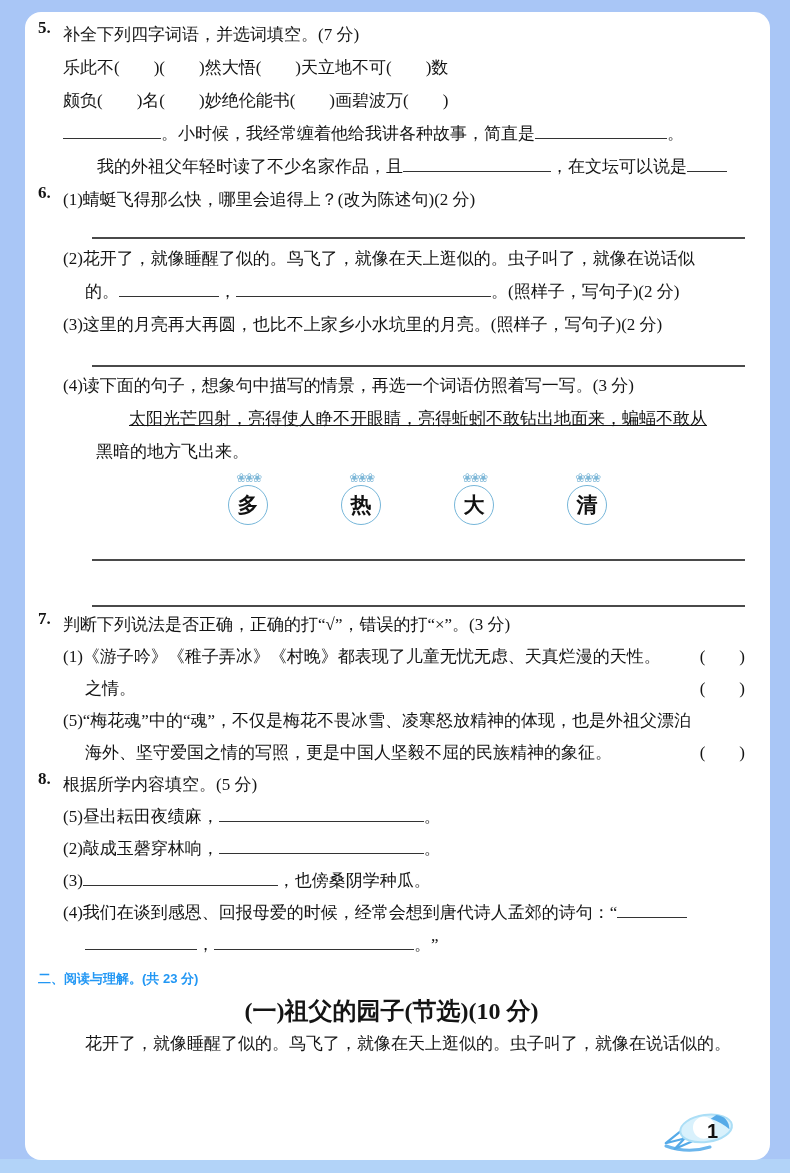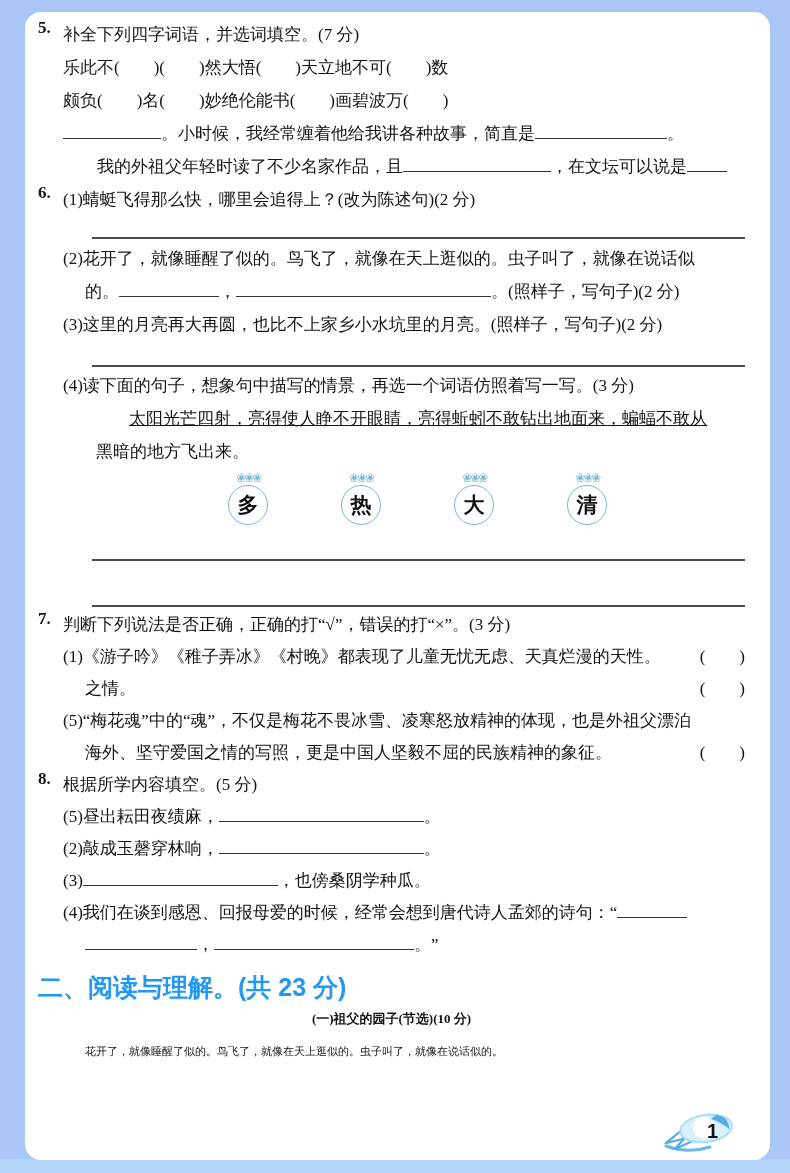--- a/index.html
+++ b/index.html
@@ -27,23 +27,23 @@
   .idioms{display:flex;justify-content:flex-start;width:640px;}
   .example{padding-left:33px;}
   .example .line{height:33px;}
   .exindent{text-indent:33px;text-decoration:underline;}
   .badges{display:flex;gap:70px;margin-left:164px;margin-top:4px;height:54px;}
   .badge{position:relative;width:43px;height:54px;}
   .garland{position:absolute;top:-1px;left:50%;transform:translateX(-50%);font-size:12px;letter-spacing:-2px;color:#7fb8d8;line-height:14px;white-space:nowrap;font-family:"DejaVu Sans",sans-serif;}
   .circle{position:absolute;top:13px;left:1px;width:38px;height:38px;border:1.6px solid #76b6d9;border-radius:50%;display:flex;align-items:center;justify-content:center;font-size:21px;font-weight:bold;color:#111;background:#fff;}
   .judge{position:relative;}
   .paren{position:absolute;right:0;top:0;}
-  .sec-heading{font-family:"Liberation Sans","DejaVu Sans",sans-serif;font-weight:bold;color:#2297f4;font-size:25px;margin-top:10px;}
-  .sub-heading{text-align:center;font-weight:bold;font-size:13px;}
-  .passage{margin-left:25px;text-indent:22px;font-size:11px;}
+  .sec-heading{font-family:"Liberation Sans","DejaVu Sans",sans-serif;font-weight:bold;color:#2297f4;font-size:13px;margin-top:2px;}
+  .sub-heading{text-align:center;font-weight:bold;font-size:24px;}
+  .passage{margin-left:25px;text-indent:22px;font-size:17px;}
   .rocket{position:absolute;right:26px;bottom:6px;width:84px;height:48px;}
   .pagenum{position:absolute;right:52px;bottom:17px;font-size:20px;font-weight:bold;color:#111;font-family:"Liberation Sans","DejaVu Sans",sans-serif;}
 </style>
 </head>
 <body>
 
 <div class="frame">
   <div class="bottom-band"></div>
   <div class="page">
     <div class="content">

